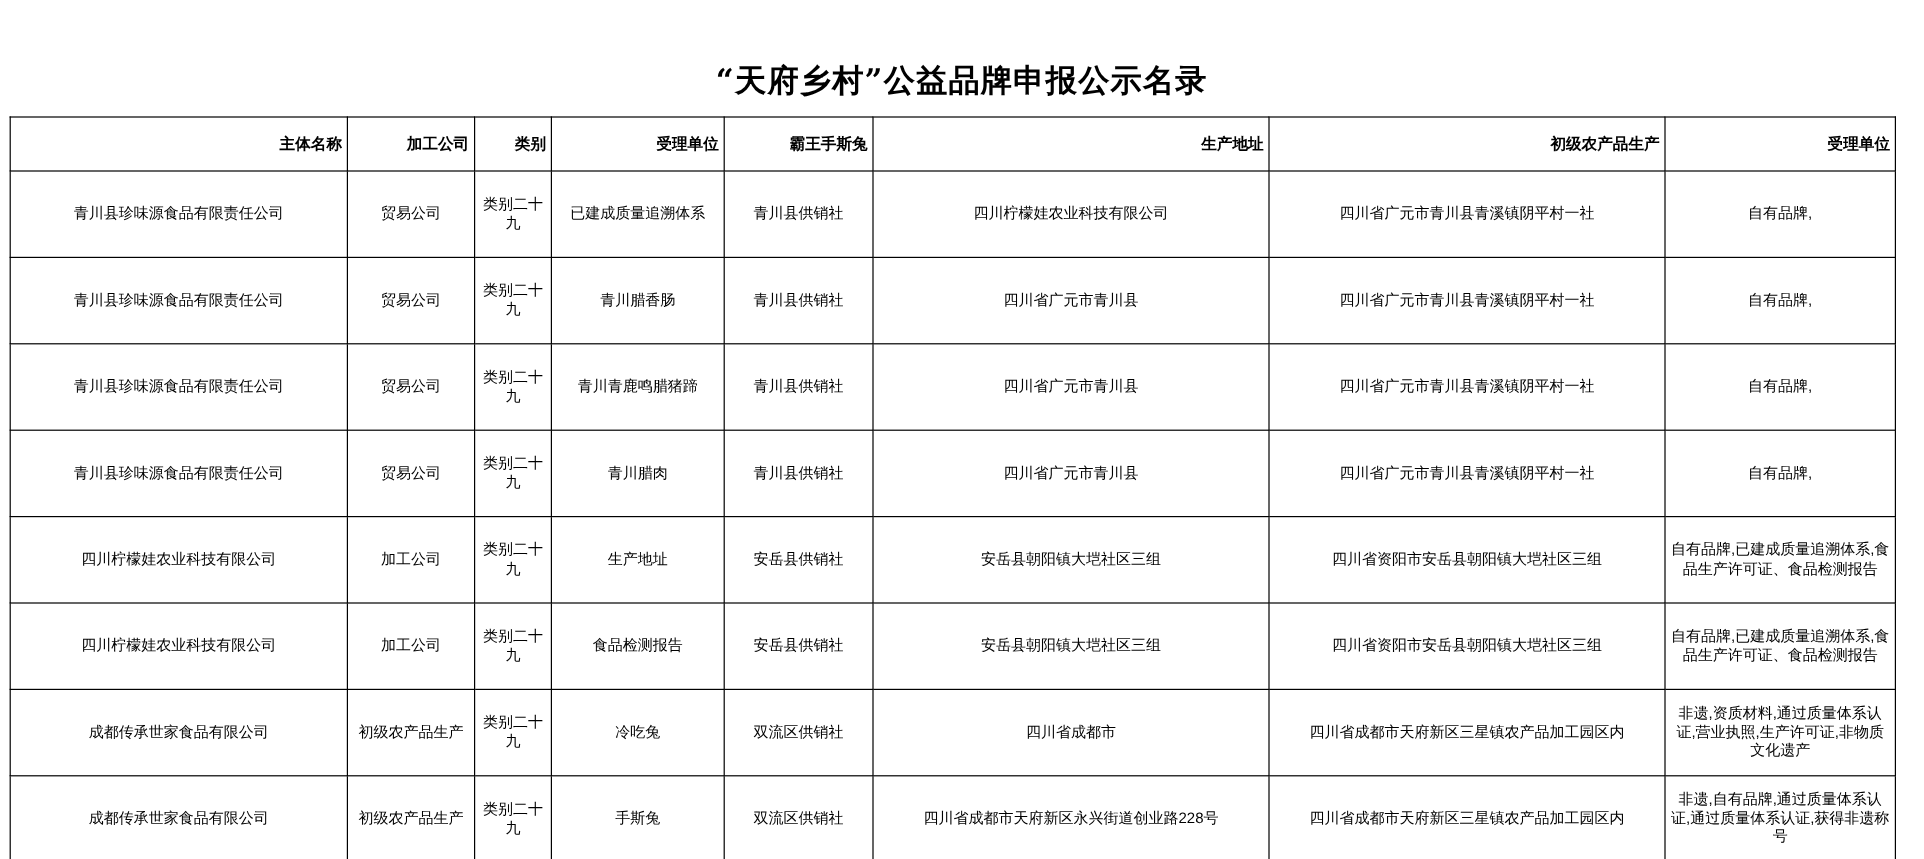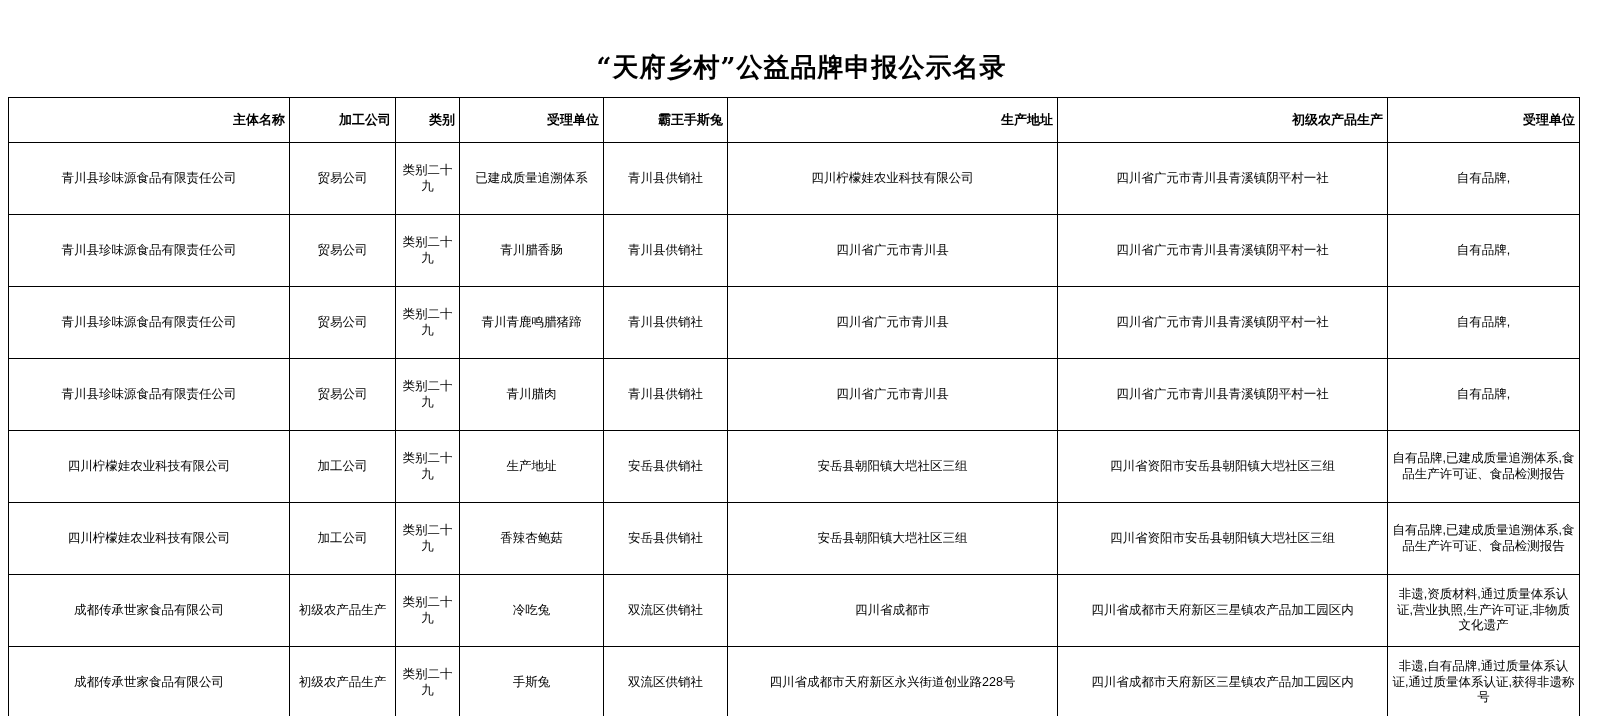--- a/index.html
+++ b/index.html
@@ -146,21 +146,21 @@
         <td>生产地址</td>
         <td>安岳县供销社</td>
         <td>安岳县朝阳镇大垲社区三组</td>
         <td>四川省资阳市安岳县朝阳镇大垲社区三组</td>
         <td class="qual">自有品牌,已建成质量追溯体系,食品生产许可证、食品检测报告</td>
       </tr>
       <tr>
         <td>四川柠檬娃农业科技有限公司</td>
         <td>加工公司</td>
         <td>类别二十九</td>
-        <td>香辣杏鲍菇</td>
+        <td>食品检测报告</td>
         <td>安岳县供销社</td>
         <td>安岳县朝阳镇大垲社区三组</td>
         <td>四川省资阳市安岳县朝阳镇大垲社区三组</td>
         <td class="qual">自有品牌,已建成质量追溯体系,食品生产许可证、食品检测报告</td>
       </tr>
       <tr>
         <td>成都传承世家食品有限公司</td>
         <td>初级农产品生产</td>
         <td>类别二十九</td>
         <td>冷吃兔</td>

